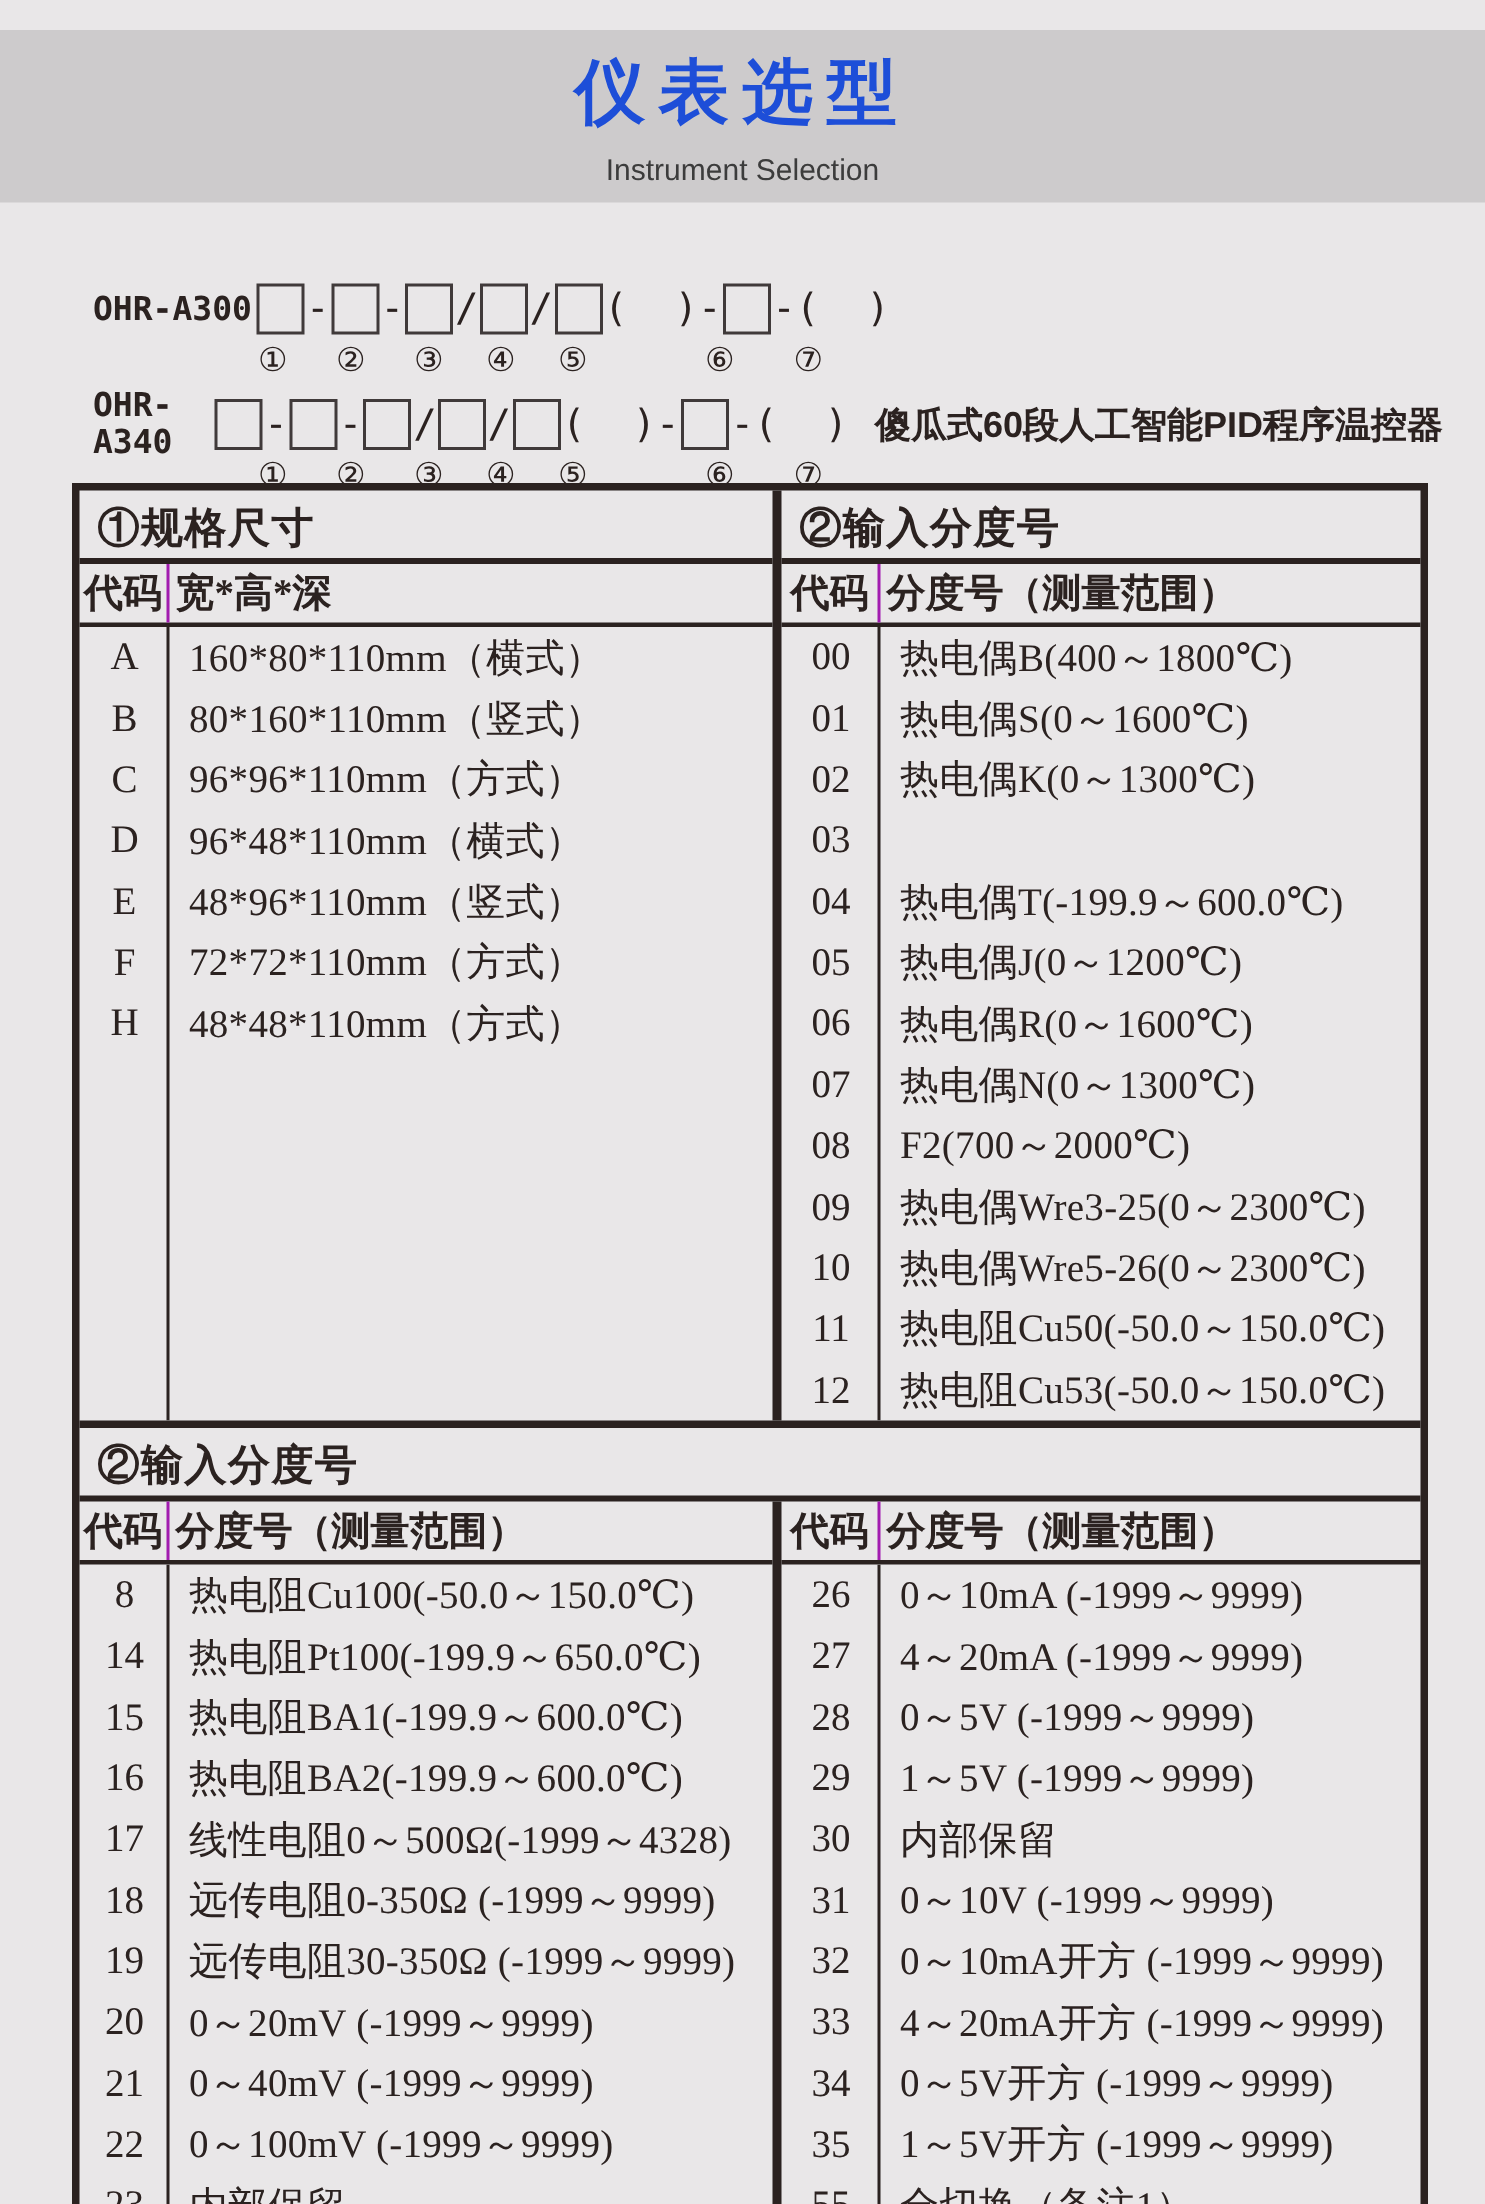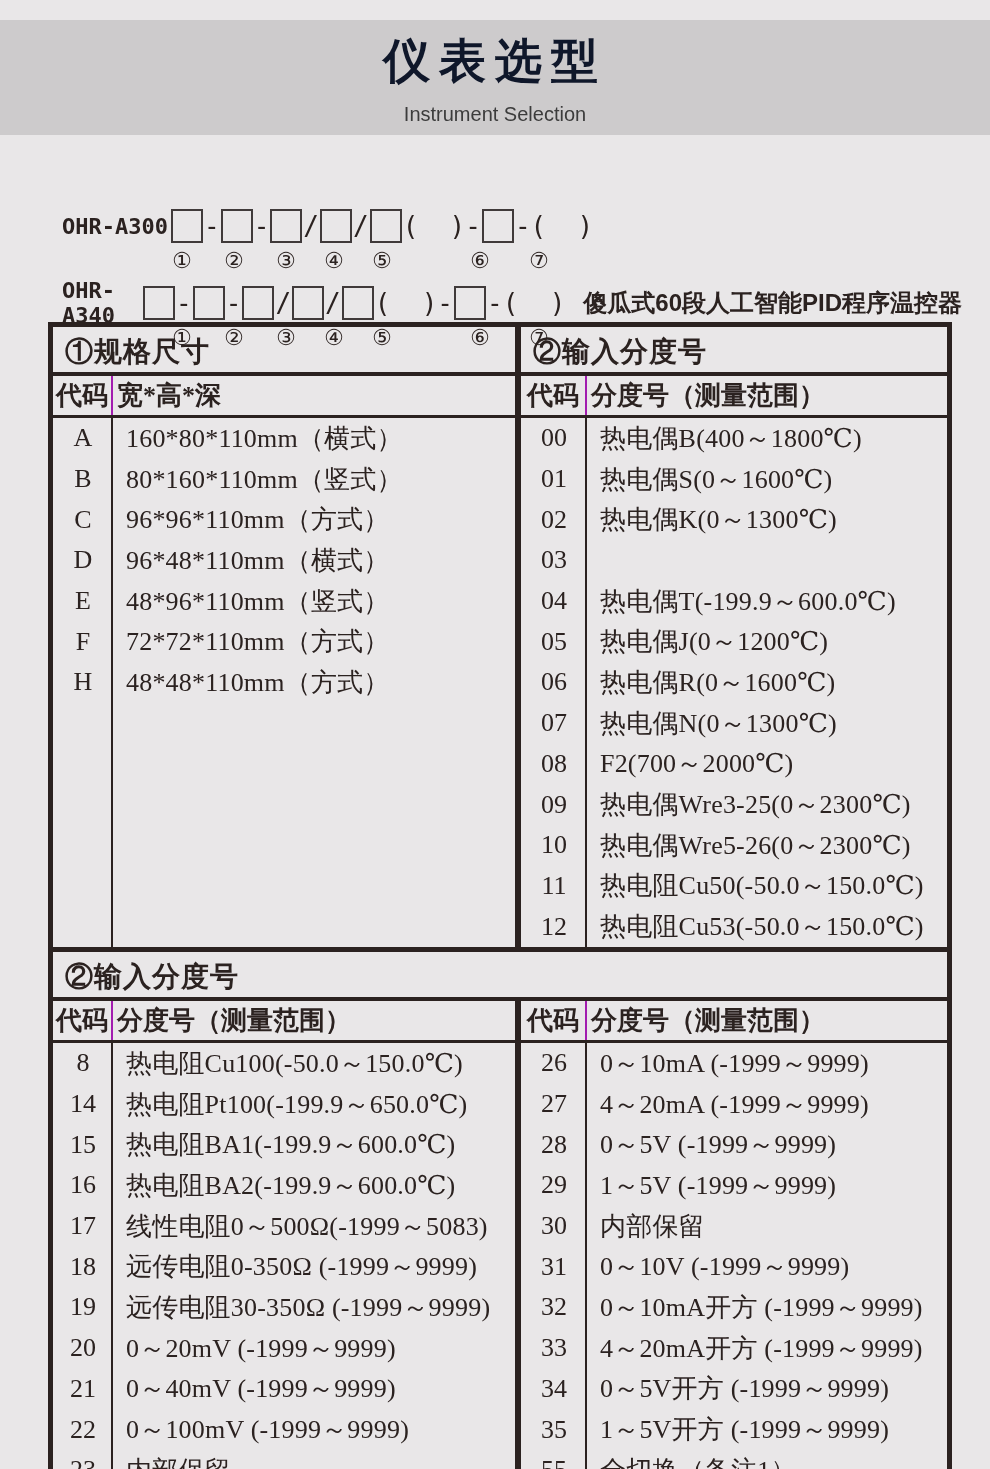--- a/index.html
+++ b/index.html
@@ -1,26 +1,26 @@
 <!DOCTYPE html>
 <html><head>
 <meta charset="utf-8">
 <style>
   html,body{margin:0;padding:0;width:990px;height:1469px;overflow:hidden;
     background:#e9e7e8;color:#2b2220;
     font-family:"Liberation Serif","DejaVu Serif",serif;}
   
   .band{position:absolute;left:0;top:20px;width:990px;height:115px;background:#cdcbcc;
     display:flex;flex-direction:column;align-items:center;justify-content:center;}
-  .band .title{font-size:47px;font-weight:bold;letter-spacing:9px;color:#0f172a;
+  .band .title{font-size:47px;font-weight:bold;letter-spacing:9px;color:#1d4ed8;
     font-family:"Liberation Sans","DejaVu Sans",sans-serif;}
   .band .subtitle{font-size:20px;color:#3c3c3c;margin-top:10px;
     font-family:"Liberation Sans","DejaVu Sans",sans-serif;}
   
-  .models{position:absolute;left:62px;top:204px;width:900px;}
+  .models{position:absolute;left:62px;top:184px;width:900px;}
   .model{margin-bottom:3px;}
   .model-line{display:flex;align-items:center;height:44px;}
   .model-code{width:108px;font-family:"DejaVu Sans Mono","Liberation Mono",monospace;
     font-size:22px;font-weight:bold;letter-spacing:0px;}
   .pattern{display:flex;align-items:center;}
   .seg{display:inline-block;text-align:center;font-family:"DejaVu Sans Mono","Liberation Mono",monospace;
     font-size:26px;white-space:pre;line-height:34px;}
   .seg.slot-box{width:28px;height:30px;border:2px solid #403a3a;background:transparent;margin:0 1px;}
   .model-desc{margin-left:18px;font-size:24px;font-weight:bold;white-space:nowrap;
     font-family:"Liberation Sans","DejaVu Sans",sans-serif;}
@@ -282,21 +282,21 @@
               <span class="val-cell">热电阻BA1(-199.9～600.0℃)</span>
             </div>
 
             <div class="trow">
               <span class="code-cell">16</span>
               <span class="val-cell">热电阻BA2(-199.9～600.0℃)</span>
             </div>
 
             <div class="trow">
               <span class="code-cell">17</span>
-              <span class="val-cell">线性电阻0～500Ω(-1999～5083)</span>
+              <span class="val-cell">线性电阻0～500Ω(-1999～4328)</span>
             </div>
 
             <div class="trow">
               <span class="code-cell">18</span>
               <span class="val-cell">远传电阻0-350Ω (-1999～9999)</span>
             </div>
 
             <div class="trow">
               <span class="code-cell">19</span>
               <span class="val-cell">远传电阻30-350Ω (-1999～9999)</span>

